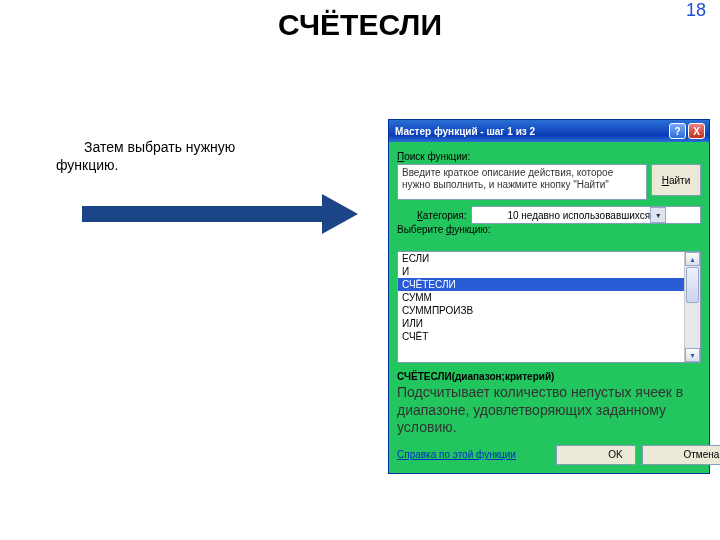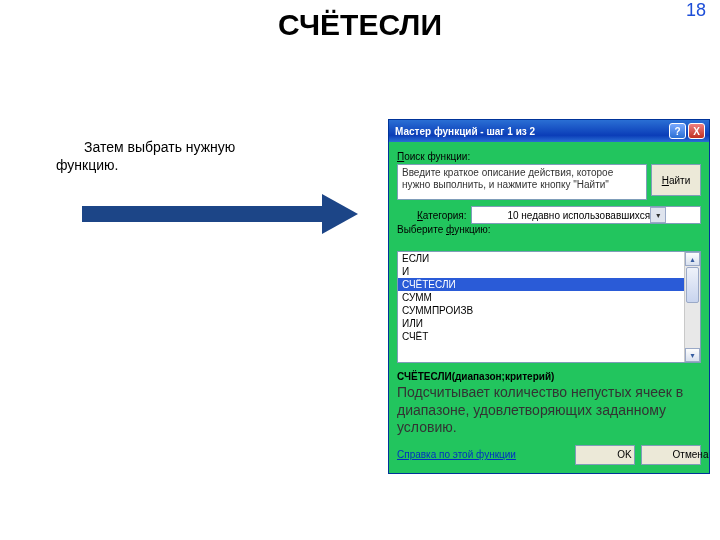--- a/index.html
+++ b/index.html
@@ -196,21 +196,21 @@
     border:1px solid #9aa9c7;
     border-radius:2px;
     box-sizing:border-box;
   }
   .sb-btn.down { position:absolute; bottom:0; left:0; right:0; }
   .syntax { margin-top: 8px; font-weight: bold; font-size: 10px; }
   .desc { margin-top: 2px; font-size: 14px; color:#333; line-height:1.25; }
   .link-row { margin-top: 8px; display:flex; align-items:center; justify-content: space-between; gap: 40px; }
   .help-link { color:#0030c0; text-decoration: underline; font-size:10px; white-space:nowrap; }
   .btn-row { display:flex; gap:6px; }
-  .ok-cancel { width: 60px; padding-left: 45px; }
+  .ok-cancel { width: 80px; padding-left: 45px; }
 </style>
 </head>
 <body>
 
 <div class="slide">
   <div class="page-number">18</div>
   <div class="title">СЧЁТЕСЛИ</div>
 
   <div class="caption">
     <span class="indent"></span><span>Затем выбрать нужную</span><br>

